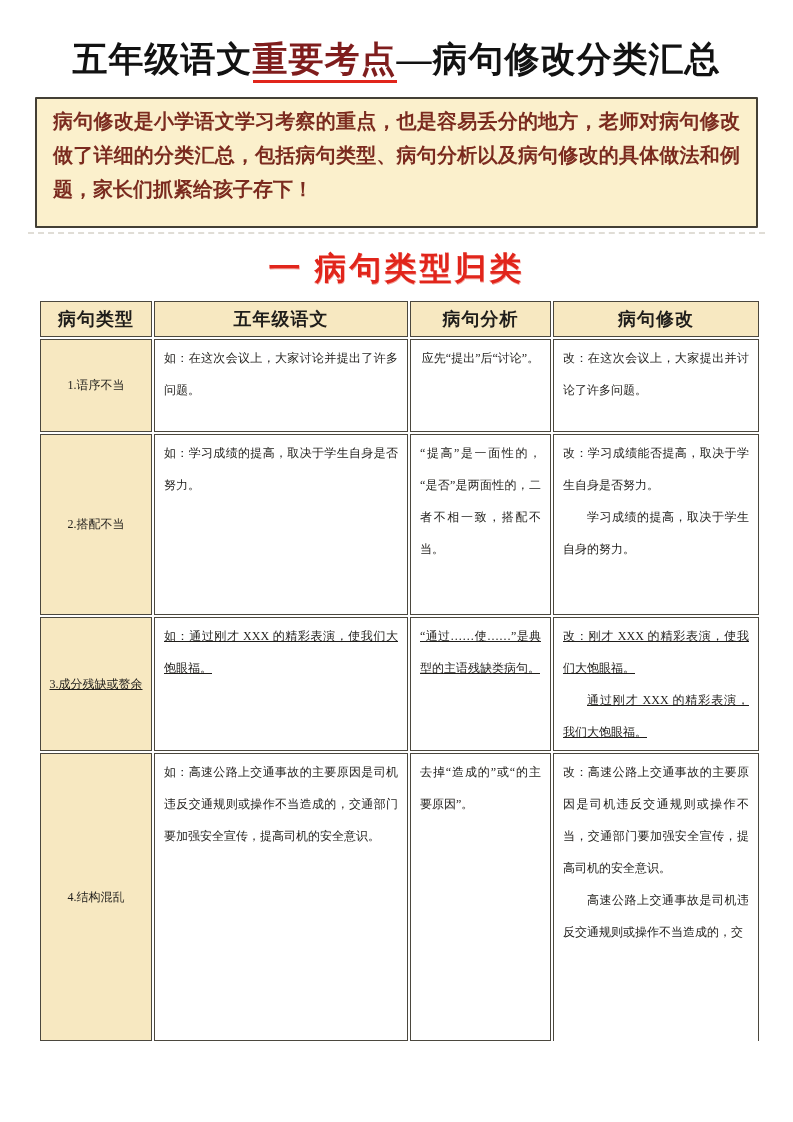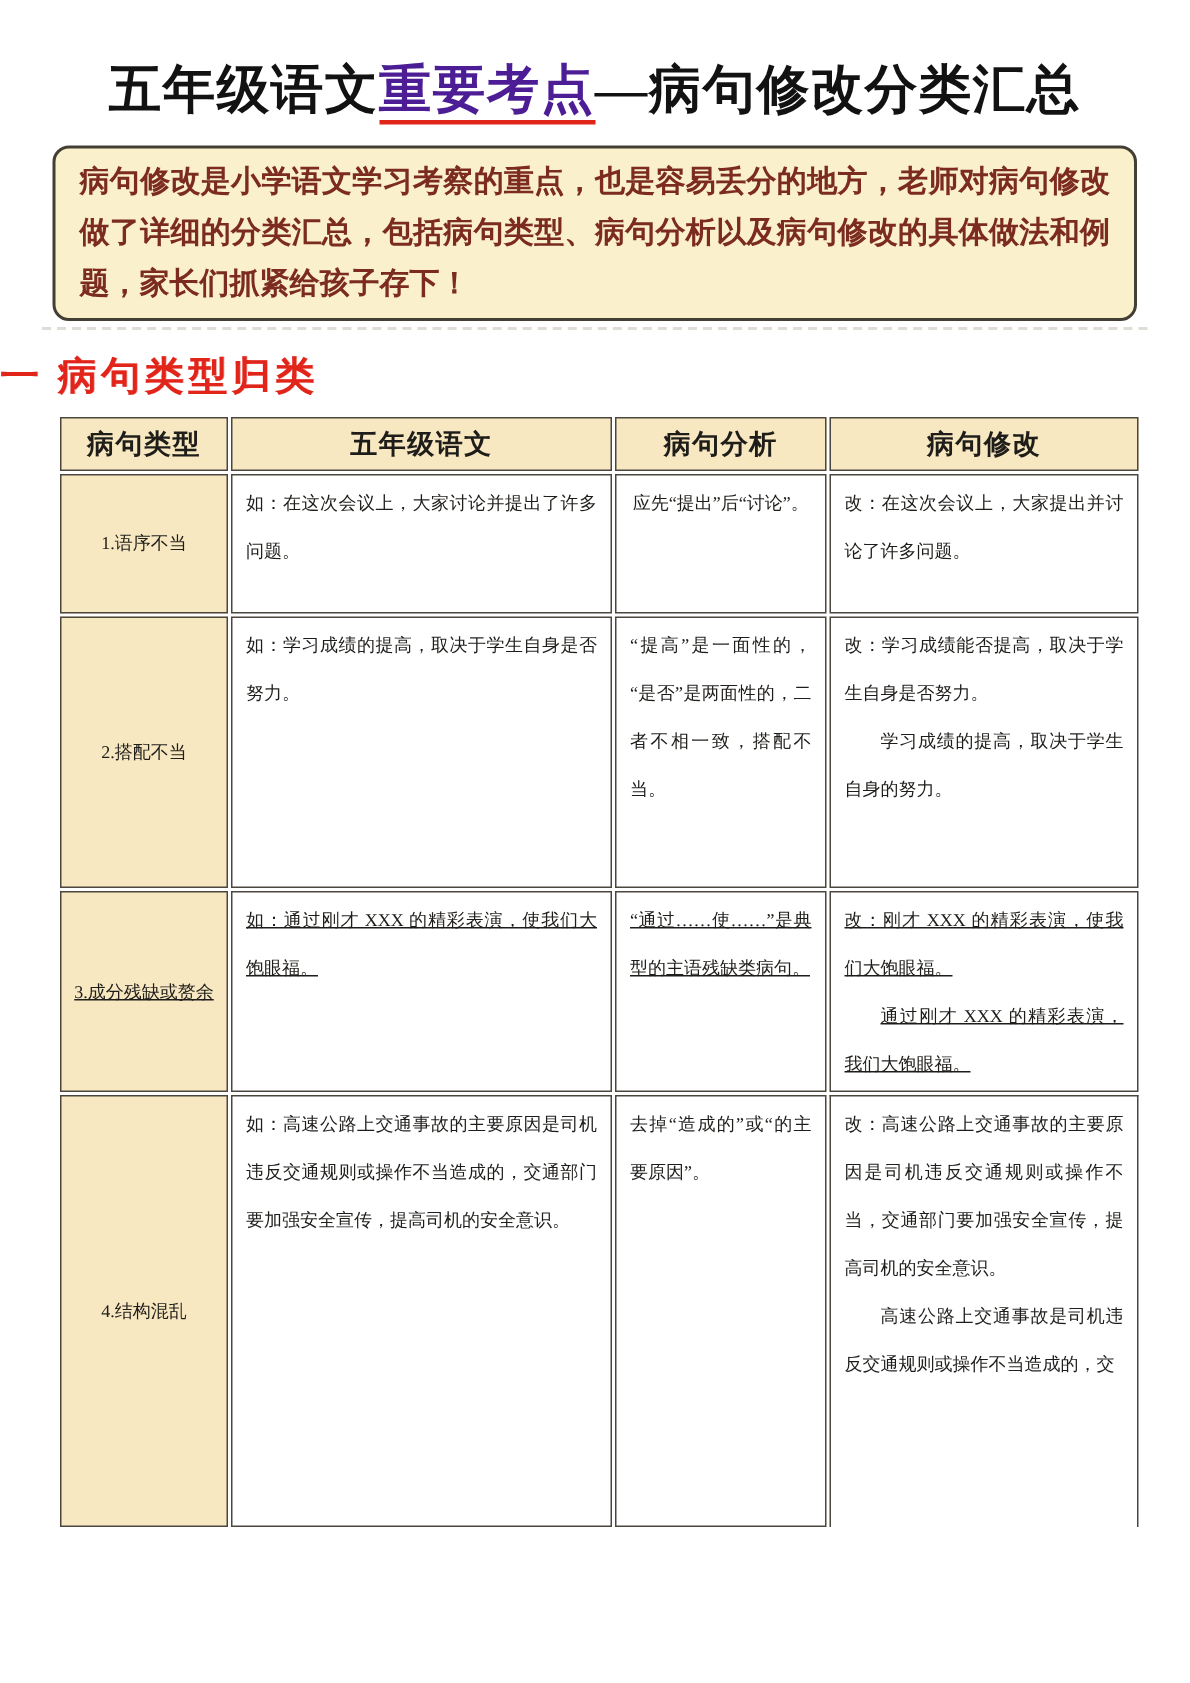--- a/index.html
+++ b/index.html
@@ -15,50 +15,51 @@
   .page-title{
     margin:38px 0 0 0;
     text-align:center;
     font-size:35px;
     font-weight:bold;
     letter-spacing:1px;
     color:#121212;
     line-height:1.25;
   }
   .page-title .hl{
-    color:#4c1d95;
+    color:#7f1d1d;
     border-bottom:3px solid #e1251b;
     padding-bottom:1px;
   }
   
   .intro-box{
     margin:15px 35px 0 35px;
     background:#fbf0cc;
     border:2.5px solid #433f35;
-    border-radius:11px;
-    padding:5px 16px 6px 16px;
+    border-radius:1px;
+    padding:5px 16px 20px 16px;
     box-sizing:border-box;
   }
   .intro-box p{
     margin:0;
     font-size:20px;
     line-height:34px;
     font-weight:bold;
     color:#7b2b1f;
     text-align:justify;
   }
   .intro-divider{
     margin:4px 28px 0 28px;
     border-bottom:2px dashed #e0ddd6;
     height:0;
   }
   
   .section-heading{
     margin:13px 0 8px 0;
-    font-size:26px;
+    text-align:center;
+    font-size:32px;
     font-weight:bold;
     letter-spacing:3px;
     color:#e1251b;
     text-shadow:0.5px 0.5px 0 #f2a09a;
   }
   
   table.err-table{
     table-layout:fixed;
     width:717px;
     margin-left:38px;

